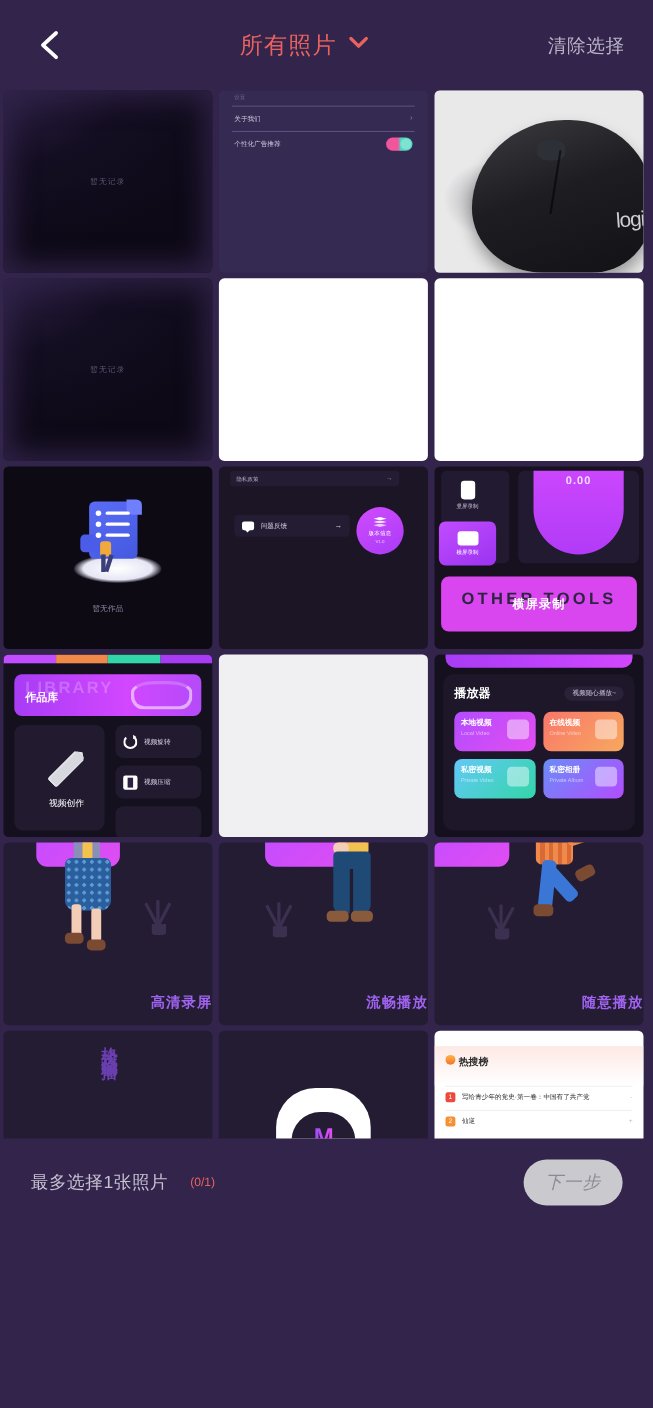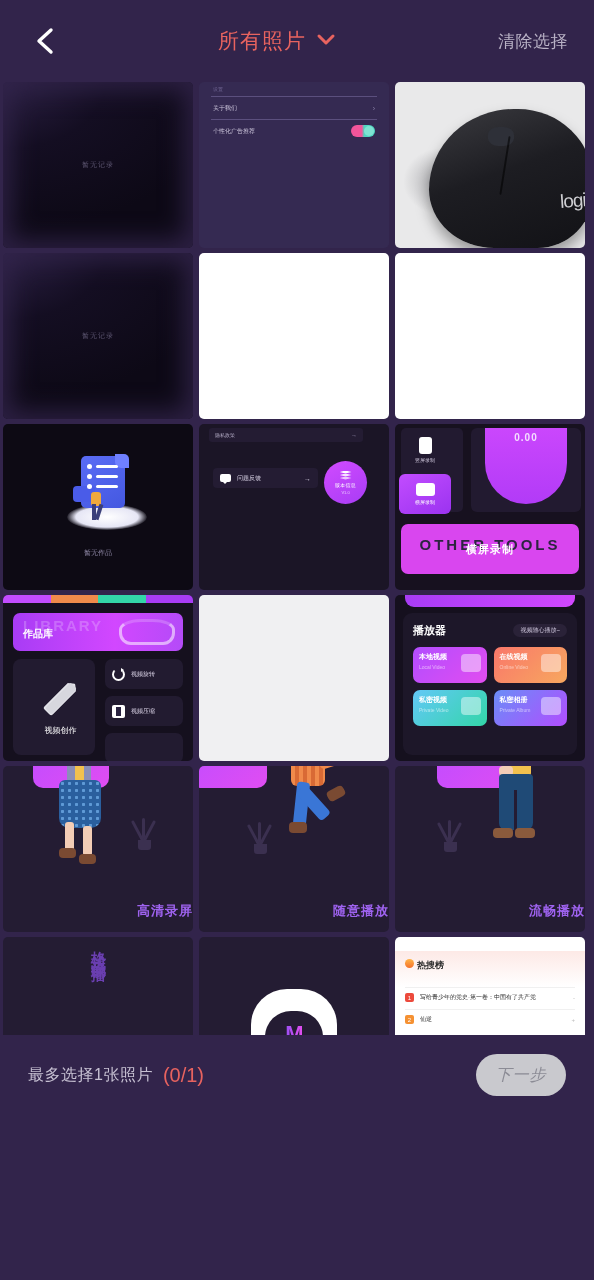--- a/index.html
+++ b/index.html
@@ -410,21 +410,21 @@
     font-size:6px; color:#2d2d2d; white-space:nowrap; overflow:hidden; text-overflow:ellipsis;
   }
   .hot-row .meta { margin-left:auto; font-size:6px; color:#bdbdbd; }
 
   
   .footer {
     position:absolute; left:0; top:1035px; width:594px; height:80px;
     display:flex; align-items:center; padding:0 28px;
   }
   .foot-text { font-size:16px; color:#c6c0d2; letter-spacing:.5px; }
-  .foot-count { font-size:20px; color:#e8635f; margin-left:10px; }
+  .foot-count { font-size:11px; color:#e8635f; margin-left:20px; }
   .next-btn {
     margin-left:auto; width:90px; height:42px; border-radius:21px;
     background:#c9c9ce; color:#8b8b95; font-size:16px;
     display:flex; align-items:center; justify-content:center;
     border:none; font-family:inherit; letter-spacing:1px;font-style:italic;
   }
 </style>
 </head>
 <body>
 
@@ -630,57 +630,57 @@
           <div class="dress"></div>
         <div class="leg l"></div>
           <div class="leg r"></div>
         <div class="shoe l"></div>
           <div class="shoe r"></div>
       </div>
       <div class="onb-cap">高清录屏</div>
     </div>
 
     <div class="cell c-onb">
+      <div class="onb-chip" style="left:42px; width:92px;"></div>
+      <div class="onb-plant" style="left:42px; top:50px;">
+          <i></i>
+          <i></i>
+          <i></i>
+          <u></u>
+        </div>
+      <div class="pC">
+        <div class="torso"></div>
+          <div class="hand"></div>
+        <div class="pants"></div>
+          <div class="gap"></div>
+        <div class="sh l"></div>
+          <div class="sh r"></div>
+      </div>
+      <div class="onb-cap">流畅播放</div>
+    </div>
+
+    <div class="cell c-onb">
       <div class="onb-chip" style="left:-8px;"></div>
       <div class="onb-plant" style="left:48px; top:52px;">
           <i></i>
           <i></i>
           <i></i>
           <u></u>
         </div>
       <div class="pB">
         <div class="torso"></div>
           <div class="arm"></div>
         <div class="legf"></div>
           <div class="legb"></div>
         <div class="sh1"></div>
           <div class="sh2"></div>
       </div>
       <div class="onb-cap">随意播放</div>
     </div>
 
-    <div class="cell c-onb">
-      <div class="onb-chip" style="left:42px; width:92px;"></div>
-      <div class="onb-plant" style="left:42px; top:50px;">
-          <i></i>
-          <i></i>
-          <i></i>
-          <u></u>
-        </div>
-      <div class="pC">
-        <div class="torso"></div>
-          <div class="hand"></div>
-        <div class="pants"></div>
-          <div class="gap"></div>
-        <div class="sh l"></div>
-          <div class="sh r"></div>
-      </div>
-      <div class="onb-cap">流畅播放</div>
-    </div>
-
     <div class="cell c-vtext">
       <div class="vtext">格式流畅播</div>
     </div>
 
     <div class="cell c-splash">
       <div class="splash-arch"></div>
       <div class="splash-m">M</div>
 
     </div>
 

